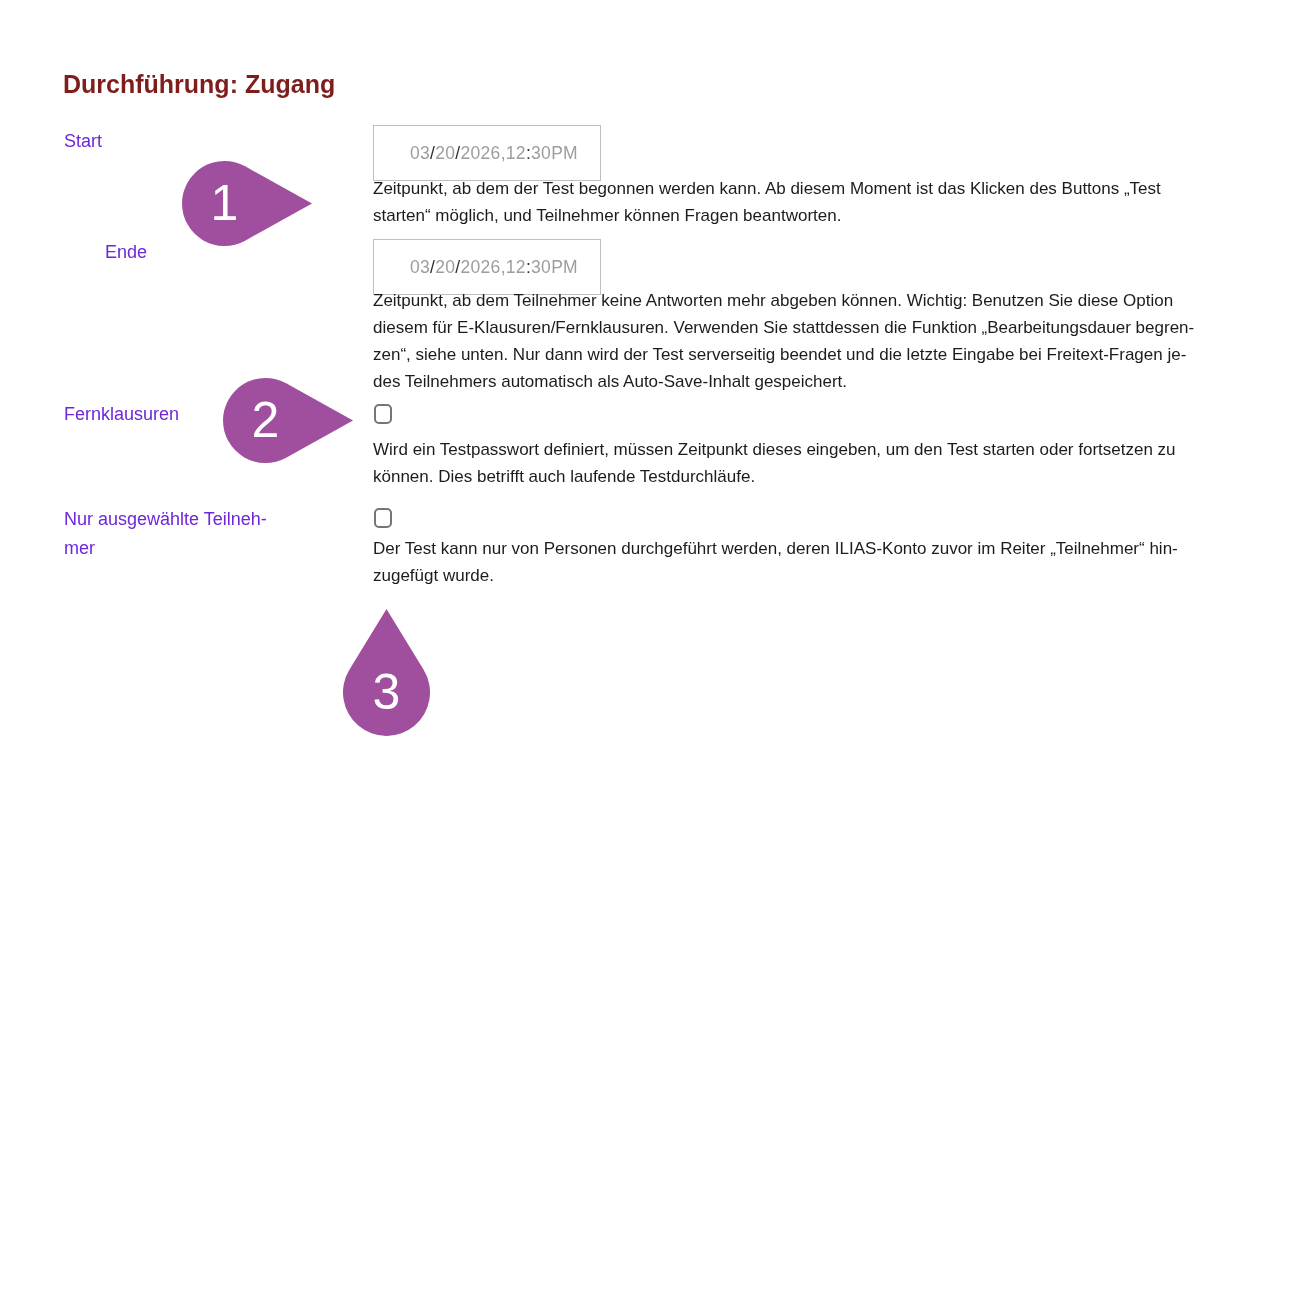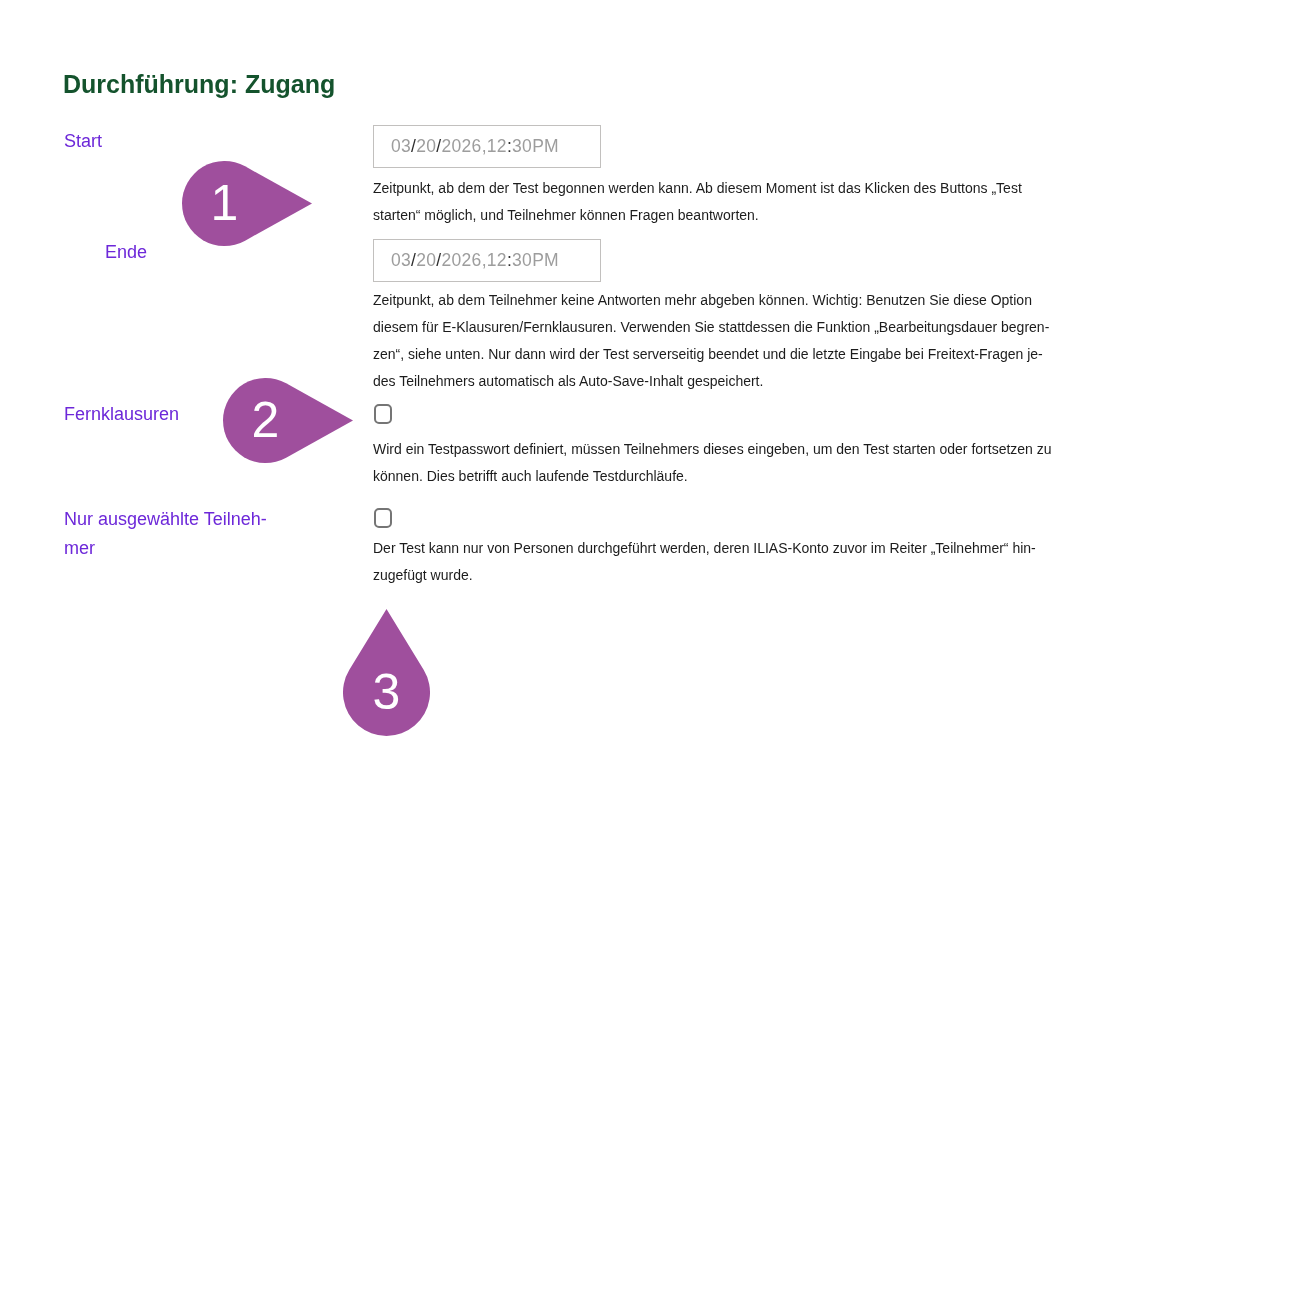--- a/index.html
+++ b/index.html
@@ -3,36 +3,36 @@
 <meta charset="utf-8">
 <style>
   html,body { margin:0; padding:0; background:#ffffff; }
   .canvas {
     position:relative; width:1300px; height:1300px; background:#ffffff;
     font-family:"Liberation Sans", sans-serif; color:#1a1a1a;
     overflow:hidden;
   }
   .page-title {
     position:absolute; left:63px; top:53px;
-    font-size:25px; font-weight:700; color:#14532d;
+    font-size:25px; font-weight:700; color:#7f1d1d;
   }
   .field-label {
     position:absolute; left:64px; font-size:18px; color:#6d28d9;
   }
   .label-multi { line-height:29px; }
   .dt-input {
-    position:absolute; left:373px; width:228px; height:43px;
+    position:absolute; left:373px; width:228px; height:56px;
     border:1px solid #c2c0be; background:#ffffff; box-sizing:border-box;
-    display:flex; align-items:center; padding-left:17px;
+    display:flex; align-items:center; padding-left:36px;
     font-size:17.5px; letter-spacing:0.3px;
   }
   .seg-dim { color:#9d9d9d; }
   .seg-strong { color:#2e2e2e; }
   .desc {
-    position:absolute; left:373px; font-size:14px; line-height:27px; color:#1c1c1c;
+    position:absolute; left:373px; font-size:17px; line-height:27px; color:#1c1c1c;
   }
   .desc .bold, .bold { font-weight:400; }
   .checkbox {
     position:absolute; left:374px; width:14px; height:16px;
     border:2px solid #757575; border-radius:5px; background:#ffffff;
   }
   .marker { position:absolute; }
   .marker svg { display:block; }
   .marker-num {
     position:absolute; color:#ffffff; font-size:50px; font-weight:400;
@@ -82,21 +82,21 @@
   <div class="desc" style="top:287px;">
       <div class="rich-line"><span>Zeitpunkt, ab dem Teilnehmer keine Antworten mehr abgeben können. </span><span class="bold">Wichtig</span><span>: Benutzen Sie diese Option</span></div>
       <div class="rich-line"><span class="bold">diesem</span><span> für E-Klausuren/Fernklausuren. Verwenden Sie stattdessen die Funktion „Bearbeitungsdauer begren-</span></div>
       <div class="rich-line"><span>zen“, siehe unten. Nur dann wird der Test serverseitig beendet und die letzte Eingabe bei Freitext-Fragen je-</span></div>
       <div class="rich-line"><span>des Teilnehmers automatisch als Auto-Save-Inhalt gespeichert.</span></div>
     </div>
 
   <div class="field-label" style="top:404px;">Fernklausuren</div>
   <div class="checkbox" style="top:404px;"></div>
   <div class="desc" style="top:436px;">
-      <div class="rich-line"><span>Wird ein Testpasswort definiert, müssen Teilnehmers dieses eingeben, um den Test starten oder fortsetzen zu</span></div>
+      <div class="rich-line"><span>Wird ein Testpasswort definiert, müssen Zeitpunkt dieses eingeben, um den Test starten oder fortsetzen zu</span></div>
       <div class="rich-line"><span>können. Dies betrifft auch laufende Testdurchläufe.</span></div>
     </div>
 
   <div class="field-label label-multi" style="top:505px;">
       <div class="rich-line"><span>Nur ausgewählte Teilneh-</span></div>
       <div class="rich-line"><span>mer</span></div>
     </div>
   <div class="checkbox" style="top:508px;"></div>
   <div class="desc" style="top:535px;">
       <div class="rich-line"><span>Der Test kann nur von Personen durchgeführt werden, deren ILIAS-Konto zuvor im Reiter „Teilnehmer“ hin-</span></div>

